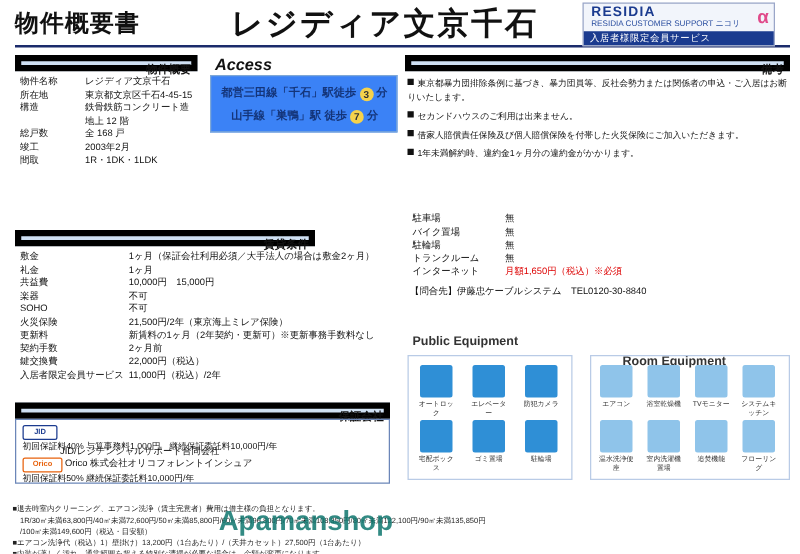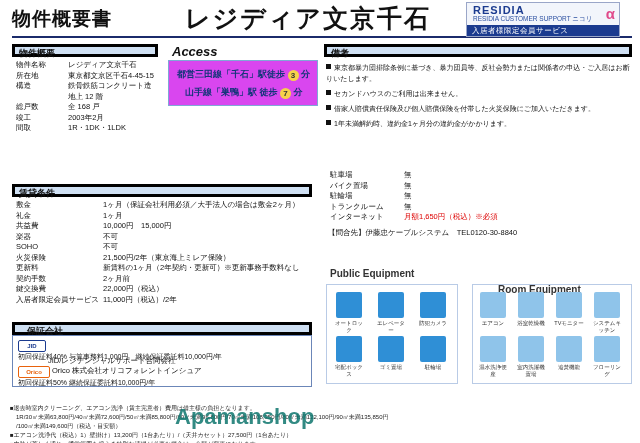--- a/index.html
+++ b/index.html
@@ -30,37 +30,37 @@
   }
   .logo-t1{position:absolute;left:6px;top:1px;font-size:11px;font-weight:bold;color:#1b3b8f;letter-spacing:1px;}
   .logo-t2{position:absolute;left:6px;top:12px;font-size:6.5px;color:#2b4fa0;}
   .logo-bar{position:absolute;left:0;bottom:0;width:152px;height:11px;background:#1b3b8f;text-decoration:underline;}
   .logo-bar span{position:absolute;left:5px;top:1px;font-size:7.5px;color:#fff;letter-spacing:.5px;}
   .logo-a{position:absolute;right:4px;top:2px;font-size:15px;font-weight:bold;color:#e04a8a;}
 
   
   .bar{
     position:absolute;height:13px;
-    background:#cfe0f3;border:3px solid #000000;
+    background:#cfe0f3;border:5px solid #000000;
     font-size:9px;font-weight:bold;color:#111;
-    line-height:13px;padding-left:4px;box-sizing:border-box;
+    line-height:13px;padding-left:4px;box-sizing:border-box;text-align:right;
   }
   .blk-border{position:absolute;border:1px solid #6b86b8;box-sizing:border-box;}
 
   
   .ov{position:absolute;font-size:7.5px;line-height:10.5px;}
 
   table.kv{border-collapse:collapse;font-size:7.5px;}
   table.kv td{padding:0 2px;vertical-align:top;}
 
   
   .access-title{position:absolute;left:172px;top:44px;font-size:13px;font-weight:bold;font-style:italic;}
   .access-box{
     position:absolute;left:168px;top:60px;width:148px;height:44px;
-    background:#d946ef;border:1px solid #7fa8d6;
+    background:#3b82f6;border:1px solid #7fa8d6;
   }
   .acc-line{position:absolute;font-size:9px;color:#14357a;font-weight:bold;white-space:nowrap;}
   .circ{
     display:inline-block;width:11px;height:11px;border-radius:50%;
     background:#f6d24b;color:#333;font-size:8px;line-height:11px;text-align:center;
     font-weight:bold;vertical-align:-1px;
   }
 
   
   .note{position:absolute;font-size:7px;line-height:11px;color:#111;}
@@ -153,21 +153,21 @@
   </div>
 
   <div class="bar" style="left:324px;top:44px;width:308px;">備考</div>
   <div class="note" style="left:326px;top:62px;width:306px;">
     <div><span class="sq"></span><span>東京都暴力団排除条例に基づき、暴力団員等、反社会勢力または関係者の申込・ご入居はお断りいたします。</span></div>
     <div style="margin-top:4px;"><span class="sq"></span><span>セカンドハウスのご利用は出来ません。</span></div>
     <div style="margin-top:4px;"><span class="sq"></span><span>借家人賠償責任保険及び個人賠償保険を付帯した火災保険にご加入いただきます。</span></div>
     <div style="margin-top:4px;"><span class="sq"></span><span>1年未満解約時、違約金1ヶ月分の違約金がかかります。</span></div>
   </div>
 
-  <div class="bar" style="left:12px;top:184px;width:300px;">賃貸条件</div>
+  <div class="bar" style="left:12px;top:184px;width:240px;">賃貸条件</div>
   <div class="ov" style="left:14px;top:200px;width:302px;">
     <table class="kv" style="width:302px;">
       <tbody>
           <tr>
             <td style="width:64px;">敷金</td>
             <td>1ヶ月（保証会社利用必須／大手法人の場合は敷金2ヶ月）</td>
           </tr>
       <tr>
             <td>礼金</td>
             <td>1ヶ月</td>

